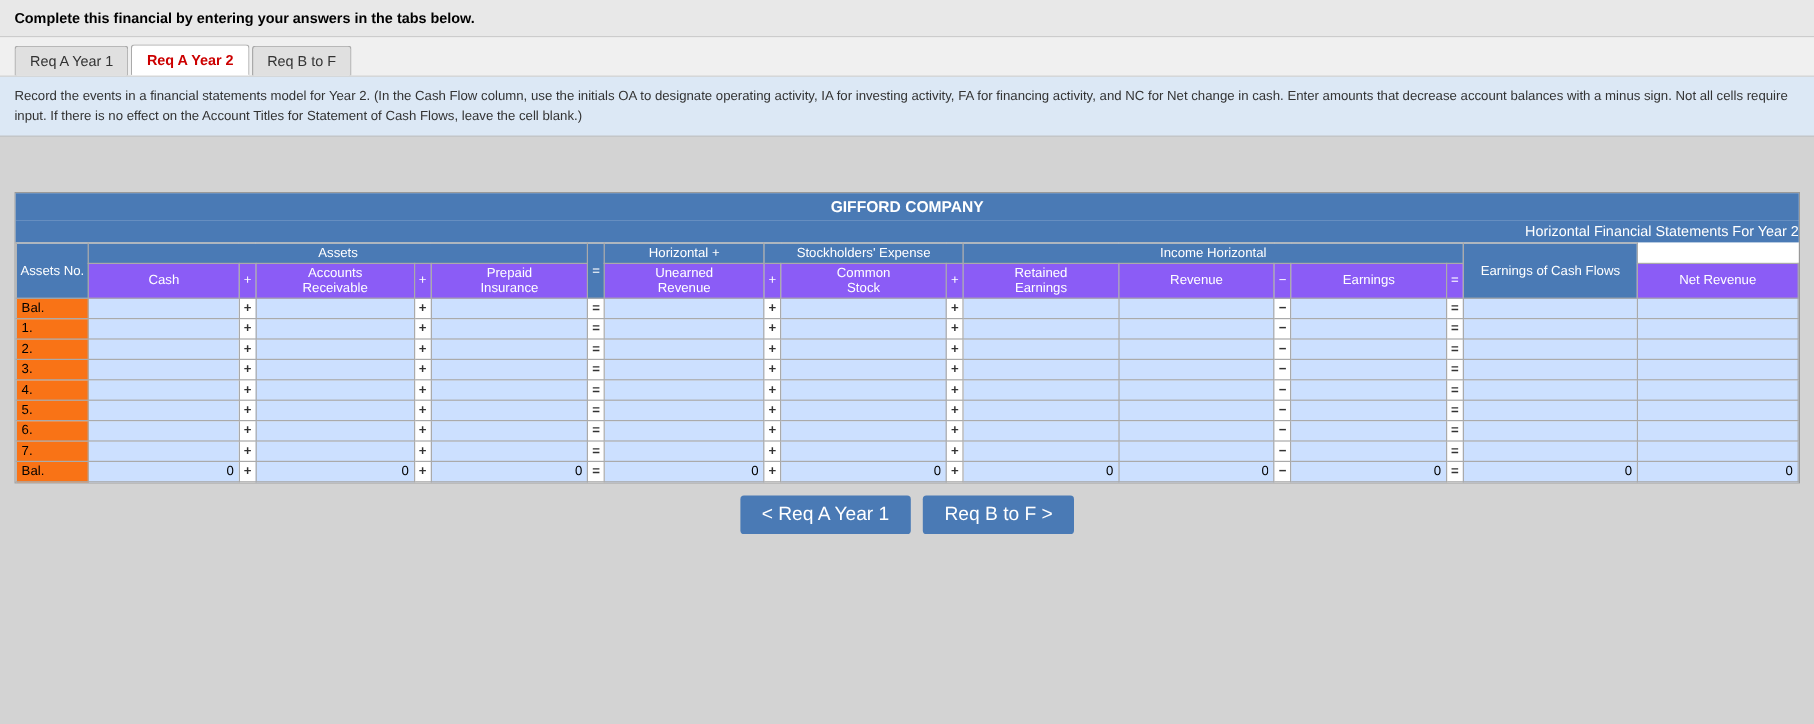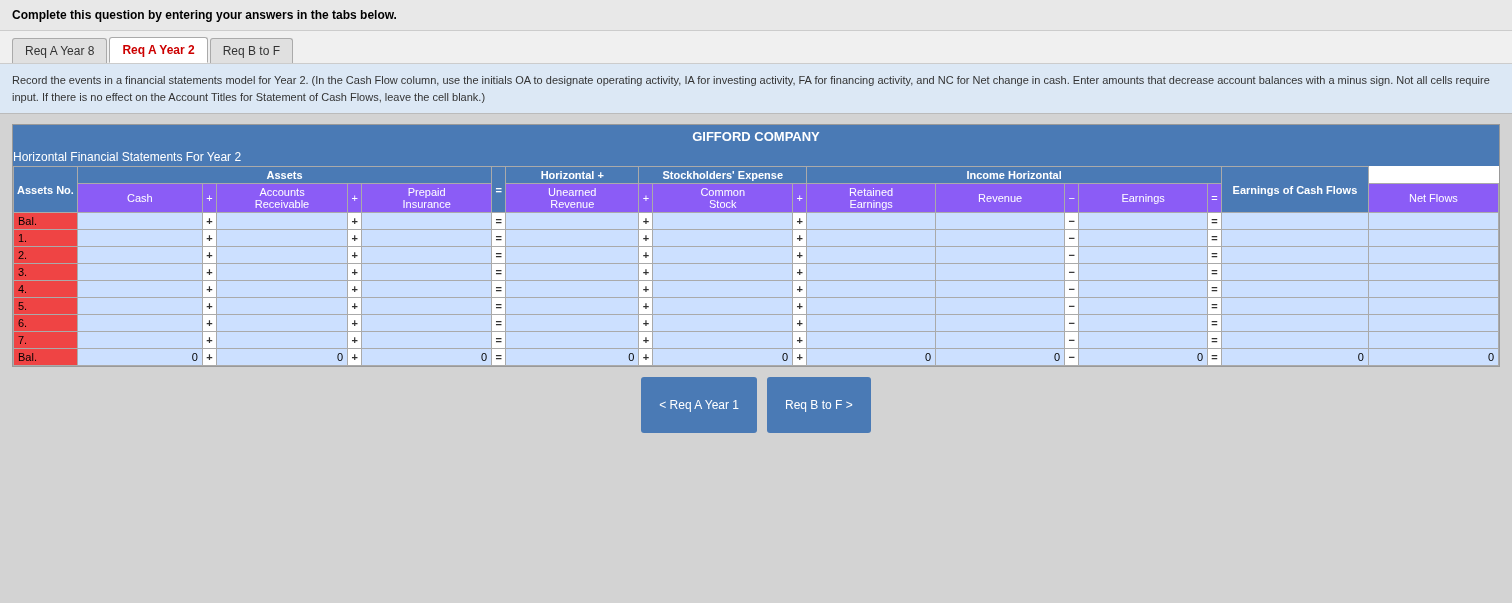--- a/index.html
+++ b/index.html
@@ -53,56 +53,57 @@
     .main-content {
       padding: 10px 12px;
       background: #d3d3d3;
     }
 
     .table-container {
       background: white;
       border: 1px solid #999;
       display: inline-block;
       width: 100%;
+      margin-top: 36px;
     }
 
     .company-header {
       background: #4a7ab5;
       color: white;
       text-align: center;
       padding: 4px 0;
       font-weight: bold;
       font-size: 13px;
     }
 
     .subtitle-header {
       background: #4a7ab5;
       color: white;
-      text-align: left;
+      text-align: right;
       padding: 2px 0;
       font-size: 12px;
     }
 
     table {
       width: 100%;
       border-collapse: collapse;
       font-size: 11px;
     }
 
     th, td {
       border: 1px solid #aaa;
       padding: 2px 3px;
       text-align: center;
       white-space: nowrap;
     }
 
     .header-row th {
       background: #4a7ab5;
       color: white;
-      font-weight: bold;
+      font-weight: normal;
     }
 
     .subheader-row th {
       background: #8b5cf6;
       color: white;
       font-weight: normal;
       font-size: 11px;
     }
 
     .data-row td {
@@ -111,40 +112,40 @@
 
     .data-row td.operator {
       background: white;
       color: #333;
       font-weight: bold;
       border: 1px solid #aaa;
       width: 14px;
     }
 
     .data-row td.event-label {
-      background: #ef4444;
+      background: #f97316;
       text-align: left;
       padding-left: 4px;
       font-weight: normal;
       width: 45px;
     }
 
     .nav-buttons {
       display: flex;
       justify-content: center;
       gap: 10px;
       margin-top: 10px;
     }
 
     .nav-btn {
       background: #4a7ab5;
       color: white;
       border: none;
-      padding: 21px 18px;
-      font-size: 12px;
+      padding: 7px 18px;
+      font-size: 16px;
       cursor: pointer;
       border-radius: 3px;
     }
 
     td.blue-input {
       background: #cce0ff;
       padding: 1px 2px;
     }
 
     td.blue-input input {
@@ -154,27 +155,27 @@
       text-align: right;
       font-size: 11px;
       outline: none;
     }
   </style>
 </head>
 <body>
 
 <div>
   <div class="top-instruction">
-    <span>Complete this question by entering your answers in the tabs below.</span>
+    <span>Complete this financial by entering your answers in the tabs below.</span>
   </div>
 </div>
 
 <div class="tabs-bar">
   <div class="tab">
-    <span>Req A Year 8</span>
+    <span>Req A Year 1</span>
   </div>
   <div class="tab active">
     <span>Req A Year 2</span>
   </div>
   <div class="tab">
     <span>Req B to F</span>
   </div>
 </div>
 
 <div class="description-area">
@@ -215,21 +216,21 @@
 
           <th rowspan="2" style="width:14px;">+</th>
           <th rowspan="2">Common<br>Stock</th>
           <th rowspan="2" style="width:14px;">+</th>
           <th rowspan="2">Retained<br>Earnings</th>
 
           <th rowspan="2">Revenue</th>
           <th rowspan="2" style="width:14px;">−</th>
           <th rowspan="2">Earnings</th>
           <th rowspan="2" style="width:14px;">=</th>
-          <th rowspan="2">Net Flows</th>
+          <th rowspan="2">Net Revenue</th>
         </tr>
         <tr class="subheader-row">
         </tr>
       </thead>
       <tbody>
 
         <tr class="data-row">
           <td class="event-label">Bal.</td>
           <td class="blue-input"><input type="text" style="width: 100%; border: none; background: transparent; text-align: right; font-size: 11px; outline: none; padding: 0px 2px;"></td>
           <td class="operator">+</td>

